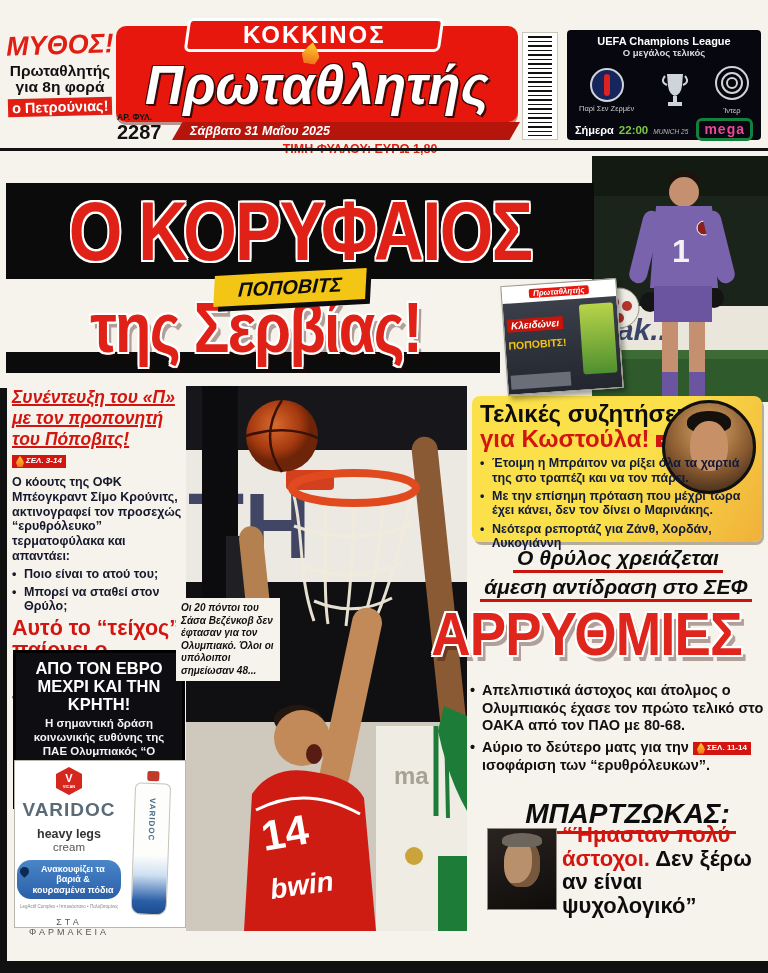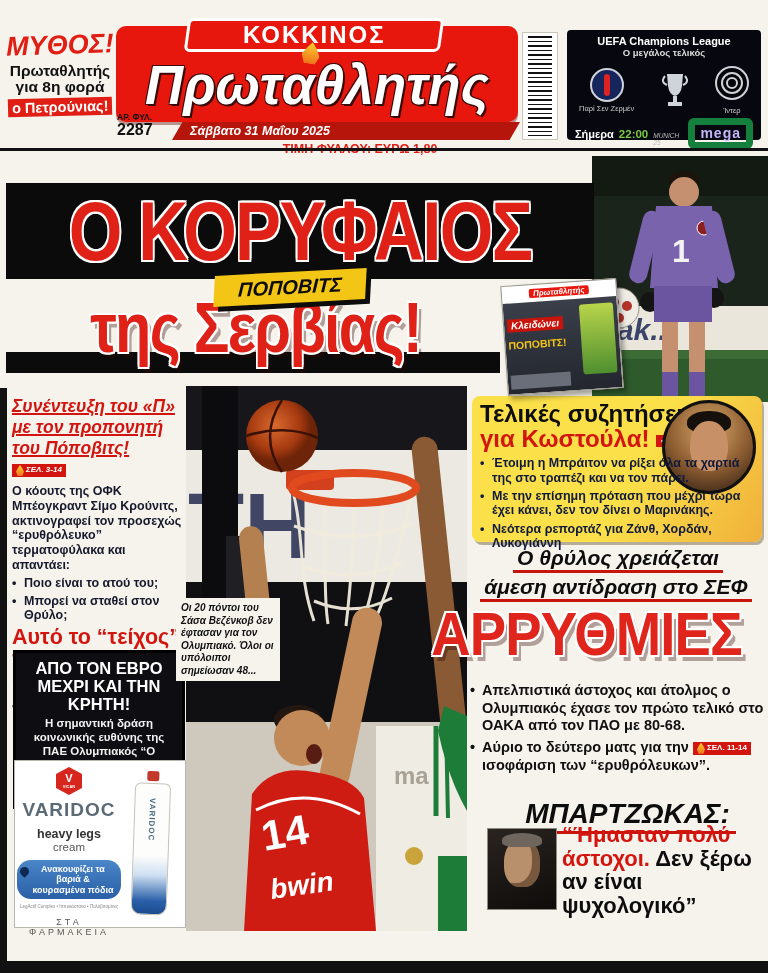--- a/index.html
+++ b/index.html
@@ -33,21 +33,21 @@
     <div class="abs" style="left:70px;top:-8px;width:250px;height:28px;background:#e8170e;border:3px solid #fff;border-radius:6px;transform:skewX(-8deg);display:flex;align-items:center;justify-content:center;">
       <span style="color:#fff;font-size:24px;font-weight:900;letter-spacing:2px;transform:skewX(8deg);">ΚΟΚΚΙΝΟΣ</span>
     </div>
     <div class="abs" style="left:186px;top:16px;width:18px;height:22px;background:linear-gradient(#ffd22e,#f0711c);clip-path:polygon(50% 0,80% 30%,100% 62%,80% 100%,20% 100%,0 60%,26% 26%);transform:rotate(10deg);z-index:3;"></div>
     <div class="abs" style="left:0;top:26px;width:402px;text-align:center;">
       <span class="sqz" style="font-size:56px;font-weight:900;font-style:italic;color:#fff;transform:scaleX(.95);text-shadow:2px 2px 0 #3a0a08,-1px -1px 0 #3a0a08,1px -1px 0 #3a0a08,-1px 1px 0 #3a0a08;">Πρωταθλητής</span>
     </div>
   </div>
   <div class="abs" style="left:117px;top:112px;width:52px;text-align:left;">
     <div style="font-size:8.5px;font-weight:900;color:#111;">ΑΡ. ΦΥΛ.</div>
-    <div style="font-size:16px;font-weight:900;color:#111;line-height:1;">2287</div>
+    <div style="font-size:20px;font-weight:900;color:#111;line-height:1;">2287</div>
   </div>
   <div class="abs" style="left:172px;top:122px;width:348px;height:18px;background:#b5150b;clip-path:polygon(3% 0,100% 0,97% 100%,0 100%);display:flex;align-items:center;">
     <span style="color:#fff;font-size:12.5px;font-weight:800;font-style:italic;margin-left:18px;">Σάββατο 31 Μαΐου 2025</span>
   </div>
   <div class="abs" style="left:200px;top:142px;width:320px;text-align:center;color:#e01e14;font-size:12.5px;font-weight:900;">ΤΙΜΗ ΦΥΛΛΟΥ: ΕΥΡΩ 1,80</div>
 
   <div class="abs" style="left:522px;top:32px;width:36px;height:108px;background:#fff;border:1px solid #c9c5ba;padding:3px 5px;box-sizing:border-box;">
     <div style="width:100%;height:100%;background:repeating-linear-gradient(to bottom,#111 0 2px,transparent 2px 5px,#111 5px 6px,transparent 6px 9px);"></div>
   </div>
 
@@ -73,21 +73,21 @@
             <div style="width:8px;height:8px;border-radius:50%;border:2px solid #cfd3da;"></div>
           </div>
         </div>
         <div style="font-size:7.5px;color:#ccc;margin-top:6px;">Ίντερ</div>
       </div>
     </div>
     <div class="abs" style="left:0;top:88px;width:194px;display:flex;align-items:baseline;gap:5px;padding:0 8px;box-sizing:border-box;">
       <span style="font-size:11px;font-weight:800;">Σήμερα</span>
       <span style="font-size:11.5px;font-weight:900;color:#7ac943;">22:00</span>
       <span style="font-size:6.5px;font-style:italic;color:#bbb;">MUNICH 25</span>
-      <span style="margin-left:auto;font-size:14px;font-weight:900;letter-spacing:1px;color:#c4b5fd;border:7px solid #15803d;border-radius:6px;padding:0 5px;line-height:1.2;">mega</span>
+      <span style="margin-left:auto;font-size:14px;font-weight:900;letter-spacing:1px;color:#ec4899;border:3px solid #15803d;border-radius:6px;padding:0 5px;line-height:1.2;">mega</span>
     </div>
   </div>
 
   <div class="abs" style="left:0;top:148px;width:768px;height:3px;background:#111;"></div>
 
   <svg class="abs" style="left:592px;top:156px;" width="176" height="246" viewBox="0 0 176 246">
     <rect width="176" height="246" fill="#1b241b"></rect>
     <rect width="176" height="40" fill="#121a12"></rect>
     <rect y="150" width="176" height="44" fill="#eae6dc"></rect>
     <text x="6" y="184" font-size="30" font-weight="900" font-style="italic" fill="#1d2a57" opacity="0.85">Vak..!</text>
@@ -183,21 +183,21 @@
     <path d="M58,545 L66,408 Q86,378 128,386 Q168,392 178,412 L190,545 Z" fill="#cf1c13"></path>
     <path d="M70,424 Q120,398 174,428" stroke="#fff" stroke-width="3" fill="none"></path>
     <text x="76" y="462" font-size="42" font-weight="900" fill="#fff" transform="rotate(-10 95 450)">14</text>
     <text x="84" y="508" font-size="28" font-weight="800" font-style="italic" fill="#fff" transform="rotate(-8 120 500)">bwin</text>
   </svg>
 
   <div class="abs" style="left:160px;top:598px;width:94px;background:#f6f3ec;padding:4px 5px;font-size:10px;font-weight:700;font-style:italic;color:#111;line-height:1.25;z-index:6;margin-left:16px;">Οι 20 πόντοι του Σάσα Βεζένκοβ δεν έφτασαν για τον Ολυμπιακό. Όλοι οι υπόλοιποι σημείωσαν 48...</div>
 
   <div class="abs" style="left:0;top:388px;width:7px;height:575px;background:#111;"></div>
 
-  <div class="abs" style="left:12px;top:396px;width:172px;">
+  <div class="abs" style="left:12px;top:387px;width:172px;">
     <div style="font-size:17.5px;font-weight:900;font-style:italic;color:#d31510;text-decoration:underline;text-decoration-thickness:2px;line-height:1.2;">
       <span>Συνέντευξη του «Π» με τον προπονητή του Πόποβιτς!</span>
       <span class="badge">
           <span class="flame"></span>
           <span>ΣΕΛ. 3-14</span>
         </span>
     </div>
     <div style="margin-top:4px;font-size:12.5px;font-weight:800;color:#16182c;line-height:1.18;">Ο κόουτς της ΟΦΚ Μπέογκραντ Σίμο Κρούνιτς, ακτινογραφεί τον προσεχώς “ερυθρόλευκο” τερματοφύλακα και απαντάει:</div>
     <div class="bullets" style="margin-top:3px;font-size:12.5px;font-weight:800;color:#16182c;">
       <div>Ποιο είναι το ατού του;</div>

